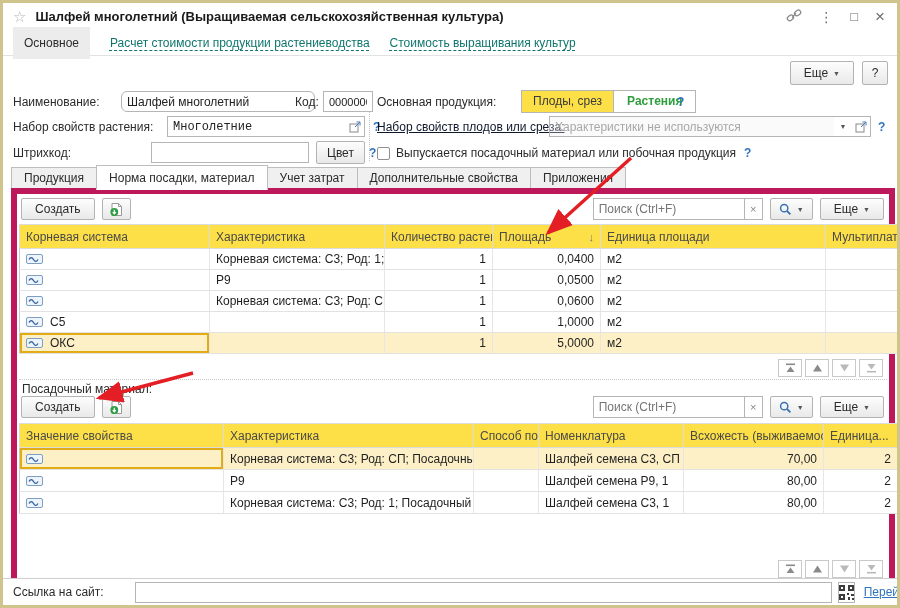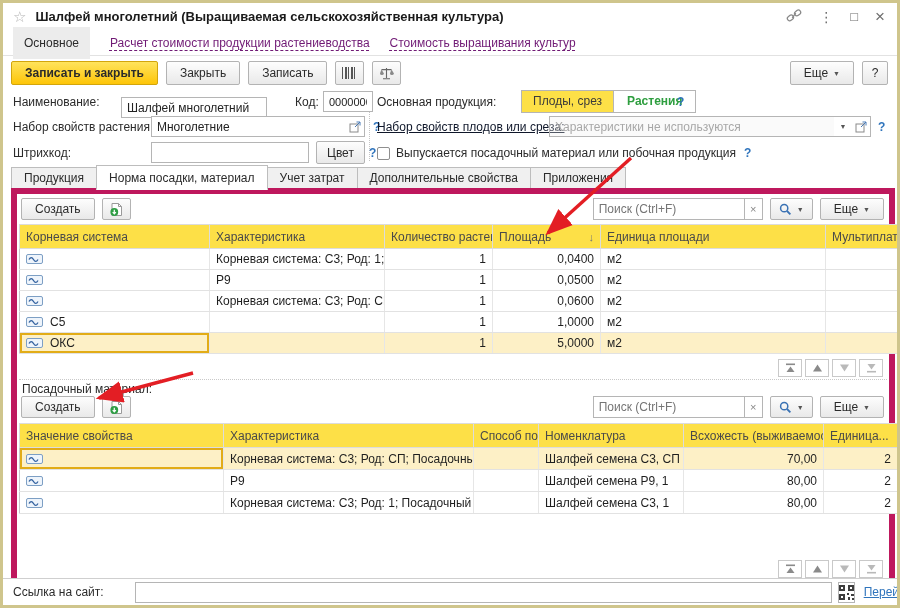--- a/index.html
+++ b/index.html
@@ -13,21 +13,21 @@
               display:flex; align-items:center; padding:0 12px 0 10px; background:#fff; }
   .star { color:#b4b4b4; font-size:15px; }
   .wtitle { font-weight:bold; font-size:13px; margin-left:9px; color:#1a1a1a; white-space:nowrap; }
   .tb-icons { margin-left:auto; display:flex; align-items:center; gap:17px; color:#6e6e6e; }
   .tb-icons span { cursor:pointer; line-height:1; }
 
   
   .navrow { position:absolute; top:27px; left:0; right:0; height:26px; display:flex;
             align-items:center; gap:20px; padding:0 10px; border-bottom:1px solid #e2e2e2; }
   .nav-chip { background:#ececec; padding:9px 11px; color:#2b2b2b; cursor:default; }
-  .nav-link { color:#701a75; cursor:pointer; text-decoration:underline dashed 1px; text-underline-offset:3px; }
+  .nav-link { color:#0f766e; cursor:pointer; text-decoration:underline dashed 1px; text-underline-offset:3px; }
 
   
   .cmdbar { position:absolute; top:58px; left:8px; display:flex; gap:8px; align-items:center; }
   .cmd-right { position:absolute; top:58px; right:9px; display:flex; gap:8px; align-items:center; }
   .btn { border:1px solid #b3b3b3; background:linear-gradient(#fdfdfd,#e9e9e9);
          height:24px; padding:0 13px; display:inline-flex; align-items:center; gap:5px;
          font-size:12px; border-radius:2px; cursor:pointer; color:#2b2b2b; white-space:nowrap; }
   .btn-primary { background:linear-gradient(#ffe35c,#fdc508); border-color:#d2a50c; font-weight:bold; }
   .btn-icon { padding:0 6px; }
   .caret { font-size:7px; color:#555; }
@@ -122,72 +122,57 @@
       <span style="font-size:17px;">×</span>
     </span>
   </div>
 
   <div class="navrow">
     <span class="nav-chip">Основное</span>
     <span class="nav-link">Расчет стоимости продукции растениеводства</span>
     <span class="nav-link">Стоимость выращивания культур</span>
   </div>
 
-  <div class="cmdbar">
-    <button class="btn btn-primary">Записать и закрыть</button>
-    <button class="btn">Закрыть</button>
-    <button class="btn">Записать</button>
-    <button class="btn btn-icon">
-        <span class="barcode-glyph"></span>
-      </button>
-    <button class="btn btn-icon">
-      <svg width="15" height="13" viewBox="0 0 15 13">
-          <path d="M7.5 1v10M4 11.7h7M2.5 2.6h10" stroke="#666" fill="none" stroke-width="1.1"></path>
-          <path d="M2.5 2.6 1 6.2a1.9 1.9 0 0 0 3.8 0Z" fill="#8a8a8a"></path>
-          <path d="M12.5 2.6 11 6.2a1.9 1.9 0 0 0 3.8 0Z" fill="#8a8a8a"></path>
-        </svg>
-    </button>
-  </div>
   <div class="cmd-right">
     <button class="btn">
         <span>Еще</span>
         <span class="caret">▼</span>
       </button>
     <button class="btn btn-icon" style="width:26px;justify-content:center;">
         <span>?</span>
       </button>
   </div>
 
   <div class="form">
     <div class="vsep" style="top:2px;"></div>
 
     <div class="frow" style="top:2px; left:10px;">
         <span class="lbl">Наименование:</span>
       </div>
-    <input class="inp" style="position: absolute; top: 8px; left: 118px; width: 146px;" value="Шалфей многолетний">
+    <input class="inp" style="position: absolute; top: 2px; left: 118px; width: 194px; border-radius: 6px;" value="Шалфей многолетний">
     <div class="frow" style="top:2px; left:292px;">
         <span class="lbl">Код:</span>
       </div>
     <input class="inp" style="position: absolute; top: 2px; left: 320px; width: 50px; font-size: 11px;" value="000000030">
 
     <div class="frow" style="top:2px; left:374px;">
         <span class="lbl">Основная продукция:</span>
       </div>
     <div class="toggle" style="position:absolute; top:1px; left:518px;">
       <span class="tg-left">Плоды, срез</span>
       <span class="tg-right">Растения</span>
     </div>
     <div class="frow" style="top:2px; left:672px;">
         <span class="help">?</span>
       </div>
 
     <div class="frow" style="top:27px; left:10px;">
         <span class="lbl">Набор свойств растения:</span>
       </div>
-    <input class="inp" style="position: absolute; top: 27px; left: 148px; width: 196px;" value="Многолетние">
+    <input class="inp" style="position: absolute; top: 27px; left: 164px; width: 196px; font-family: Liberation Mono, monospace;" value="Многолетние">
     <span class="attach-btn" style="position:absolute; top:27px; left:343px;">
       <svg width="12" height="12" viewBox="0 0 12 12">
           <rect x="1" y="3" width="8" height="8" fill="none" stroke="#8a8a8a"></rect>
           <path d="M6 6 11 1M7.5 1H11v3.5" stroke="#4a7ab5" fill="none"></path>
         </svg>
     </span>
     <div class="frow" style="top:27px; left:368px;">
         <span class="help">?</span>
       </div>
 

